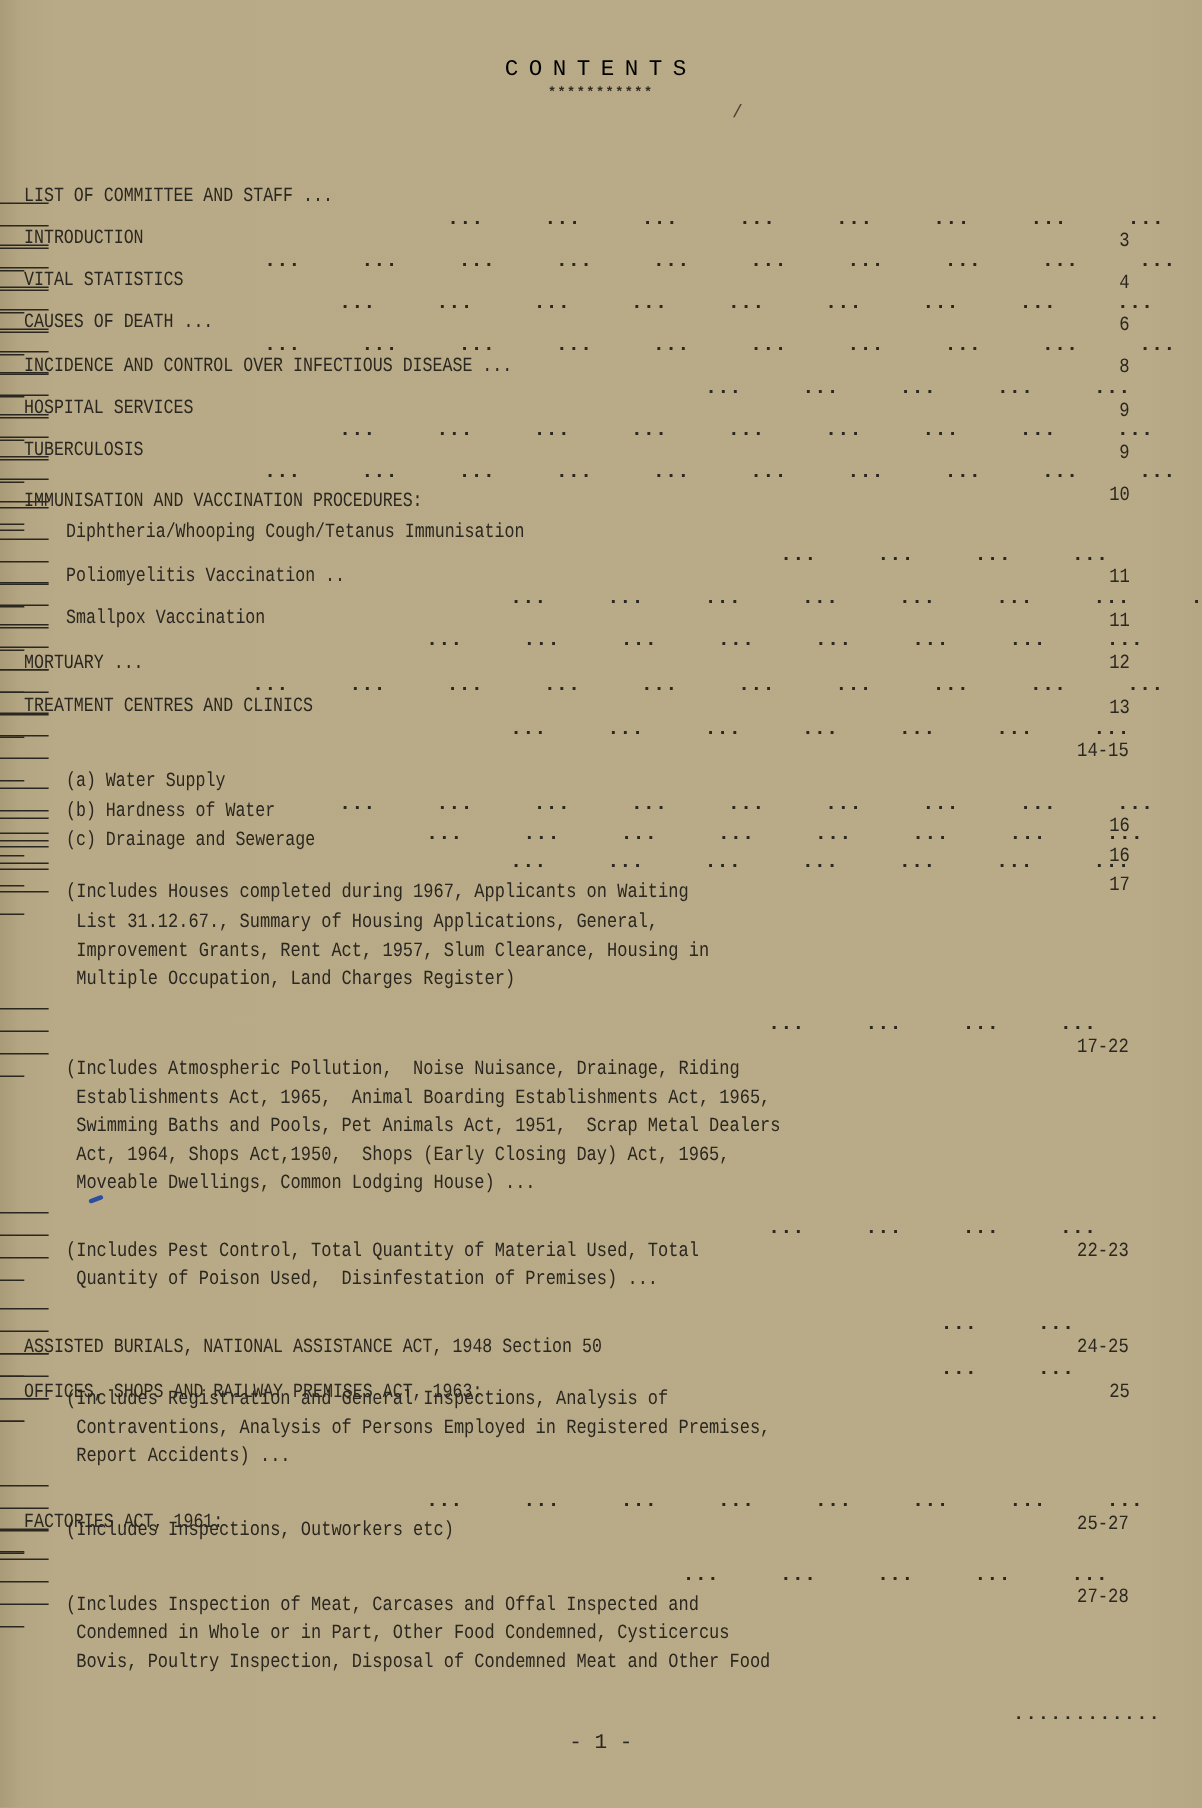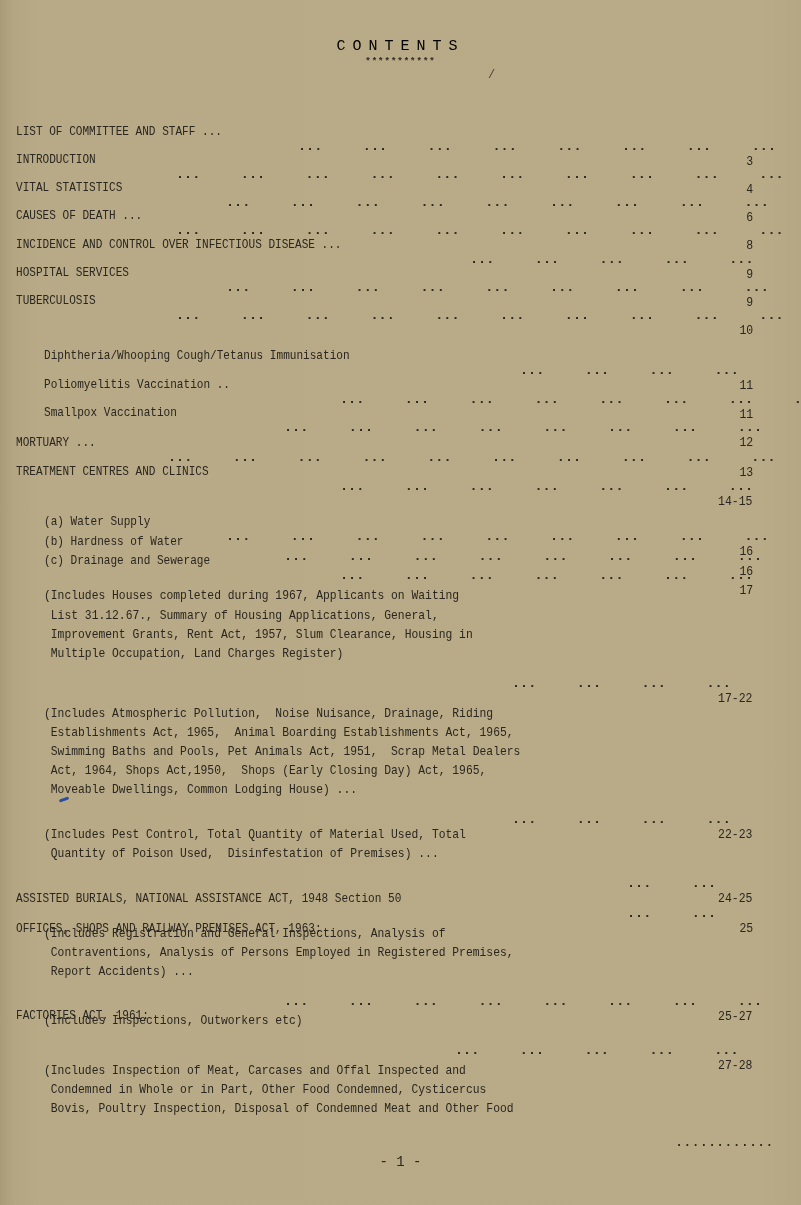--- a/index.html
+++ b/index.html
@@ -16,21 +16,21 @@
     position:absolute; top:38px; left:0; width:801px; text-align:center;
     font-size:15px; letter-spacing:7px; color:#000000;
   }
   .stars {
     position:absolute; top:57px; left:0; width:801px; text-align:center;
     font-size:9px; letter-spacing:1px; font-weight:bold; color:#2e2a23;
   }
   .tick {
     position:absolute; top:68px; left:488px; font-size:12px; color:#4a4437;
   }
-  .row { position:absolute; left:0; width:787px; font-size:13.5px; white-space:pre; transform-origin:0 0; }
+  .row { position:absolute; left:0; width:787px; font-size:13.5px; white-space:pre; transform-origin:0 0;text-decoration:underline; }
   .lbl { position:absolute; left:16px; transform:scaleX(0.82); transform-origin:0 50%; }
   .lbl.ind { left:44px; }
   .dots { position:absolute; font-weight:bold; letter-spacing:0px; }
   .pg { position:absolute; right:34px; transform:scaleX(0.85); transform-origin:100% 50%; }
   .para-line { position:absolute; left:53px; font-size:13.5px; white-space:pre; transform:scaleX(0.84); transform-origin:0 50%; }
   .trail-dots { position:absolute; right:27px; top:1136px; font-weight:bold; font-size:12px; letter-spacing:1px; }
   .pagenum { position:absolute; top:1154px; left:0; width:801px; text-align:center; font-size:14px; }
   .mark { position:absolute; left:59px; top:798px; width:10px; height:3px; background:#2b4ea0; transform:rotate(-20deg); border-radius:2px; }
 </style>
 </head>
@@ -71,20 +71,23 @@
     <span class="lbl">HOSPITAL SERVICES</span>
     <span class="dots" style="left:226px">...     ...     ...     ...     ...     ...     ...     ...     ...</span>
     <span class="pg">9</span>
   </div>
   <div class="row" style="top:278px">
     <span class="lbl">TUBERCULOSIS</span>
     <span class="dots" style="left:176px">...     ...     ...     ...     ...     ...     ...     ...     ...     ...</span>
     <span class="pg">10</span>
   </div>
 
+  <div class="row" style="top:312px">
+    <span class="lbl">IMMUNISATION AND VACCINATION PROCEDURES:</span>
+  </div>
   <div class="row" style="top:333px">
     <span class="lbl ind">Diphtheria/Whooping Cough/Tetanus Immunisation</span>
     <span class="dots" style="left:520px">...     ...     ...     ...</span>
     <span class="pg">11</span>
   </div>
   <div class="row" style="top:362px">
     <span class="lbl ind">Poliomyelitis Vaccination ..</span>
     <span class="dots" style="left:340px">...     ...     ...     ...     ...     ...     ...     ...</span>
     <span class="pg">11</span>
   </div>

